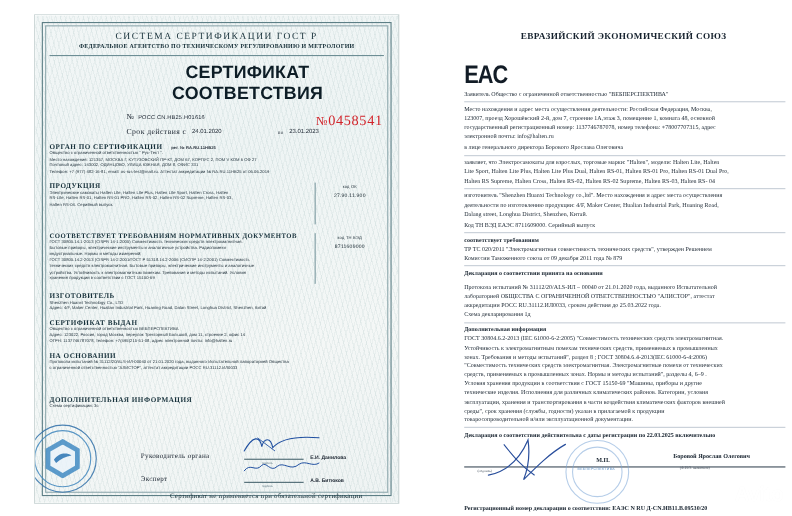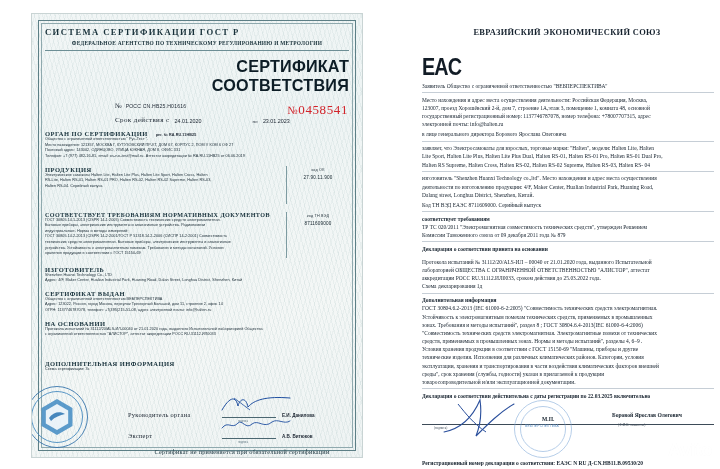--- a/index.html
+++ b/index.html
@@ -28,39 +28,39 @@
     position:absolute;left:6px;top:6px;right:6px;bottom:6px;
     border:1px solid #5d7f86;
   }
   .cert .frame2{
     position:absolute;left:9px;top:9px;right:9px;bottom:9px;
     border:1px solid #8fa9ae;
   }
   .cert .inner{position:absolute;left:13px;top:12px;right:13px;bottom:12px;}
 
   .c-title1{
-    font-size:8.6px;letter-spacing:1.4px;font-weight:700;
+    text-align:center;font-size:8.6px;letter-spacing:1.4px;font-weight:400;
     color:#18313a;margin-top:1px;
   }
   .c-title2{
     text-align:center;font-size:5.4px;letter-spacing:.25px;font-weight:700;
     color:#18313a;margin-top:3px;
   }
   .hr-line{height:1px;background:#6d8e95;margin:4px 0 0 0;}
 
   .c-main{
-    text-align:right;font-family:"Liberation Sans",sans-serif;
+    text-align:center;font-family:"Liberation Sans",sans-serif;
     font-size:16.2px;font-weight:700;letter-spacing:.2px;color:#0d1d26;
     margin:6px 0 0 56px;
   }
   .row-num{margin:7px 0 0 70px;font-size:6.4px;display:flex;align-items:baseline;gap:4px;}
   .row-num .nsym{font-size:7px;}
   .row-num .val{font-family:"Liberation Sans",sans-serif;font-size:5.1px;letter-spacing:.2px;}
 
-  .row-term{margin:6px 0 0 70px;display:flex;align-items:flex-end;gap:5px;font-size:7px;}
+  .row-term{margin:6px 0 0 70px;display:flex;align-items:center;gap:5px;font-size:7px;}
   .row-term .lbl{letter-spacing:.4px;}
   .row-term .d1{font-family:"Liberation Sans",sans-serif;font-size:5.4px;}
   .row-term .po{margin-left:46px;font-size:4.6px;letter-spacing:.3px;}
   .row-term .d2{font-family:"Liberation Sans",sans-serif;font-size:5.4px;}
 
   .blank-no{
     position:absolute;right:14px;top:88px;
     color:#d2232a;font-size:13px;letter-spacing:.6px;
     font-family:"Liberation Serif",serif;
   }

